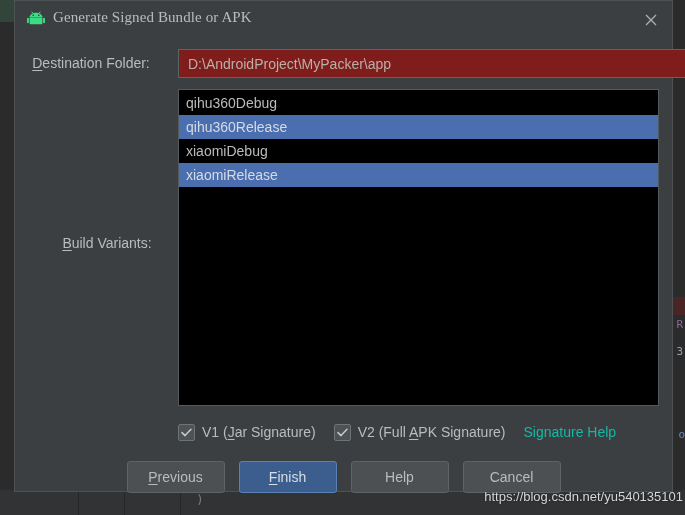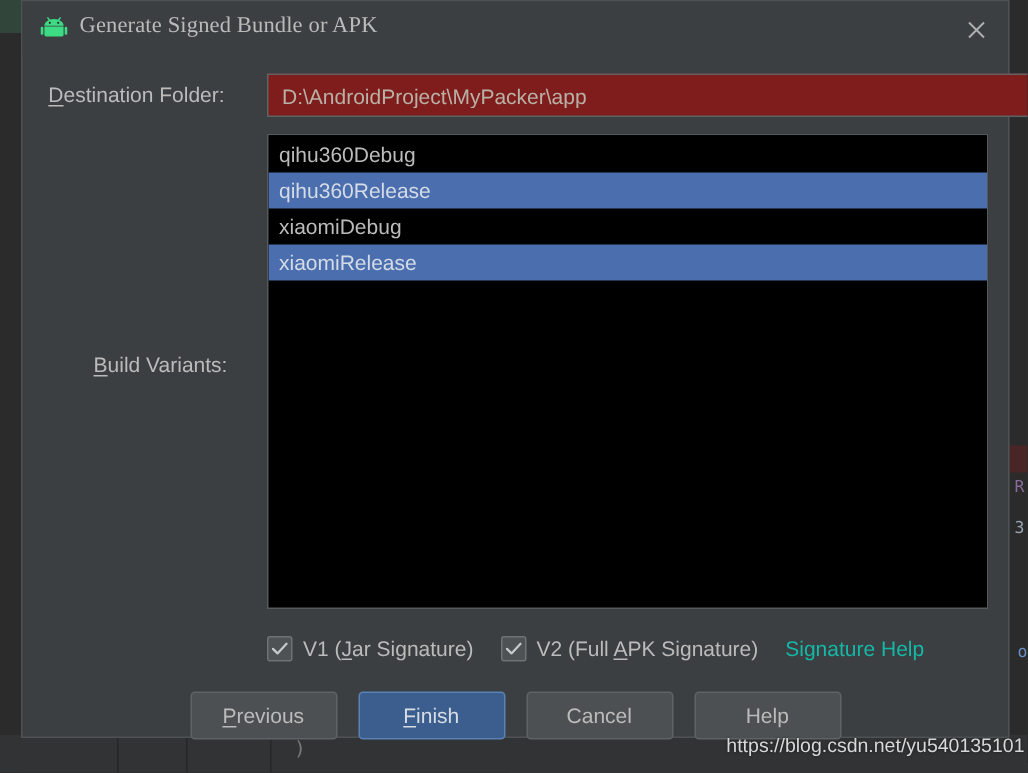--- a/index.html
+++ b/index.html
@@ -367,24 +367,24 @@
     <div class="btn-row" id="button-row">
         <div class="btn">
           <span class="mn">P</span>
           <span>revious</span>
         </div>
         <div class="btn default">
           <span class="mn">F</span>
           <span>inish</span>
         </div>
         <div class="btn">
+          <span>Help</span>
+        </div>
+        <div class="btn">
           <span>Cancel</span>
         </div>
-        <div class="btn">
-          <span>Help</span>
-        </div>
       </div>
 
   </div>
 
   <div id="watermark">https://blog.csdn.net/yu540135101</div>
 
 </div>
 
 </body></html>

